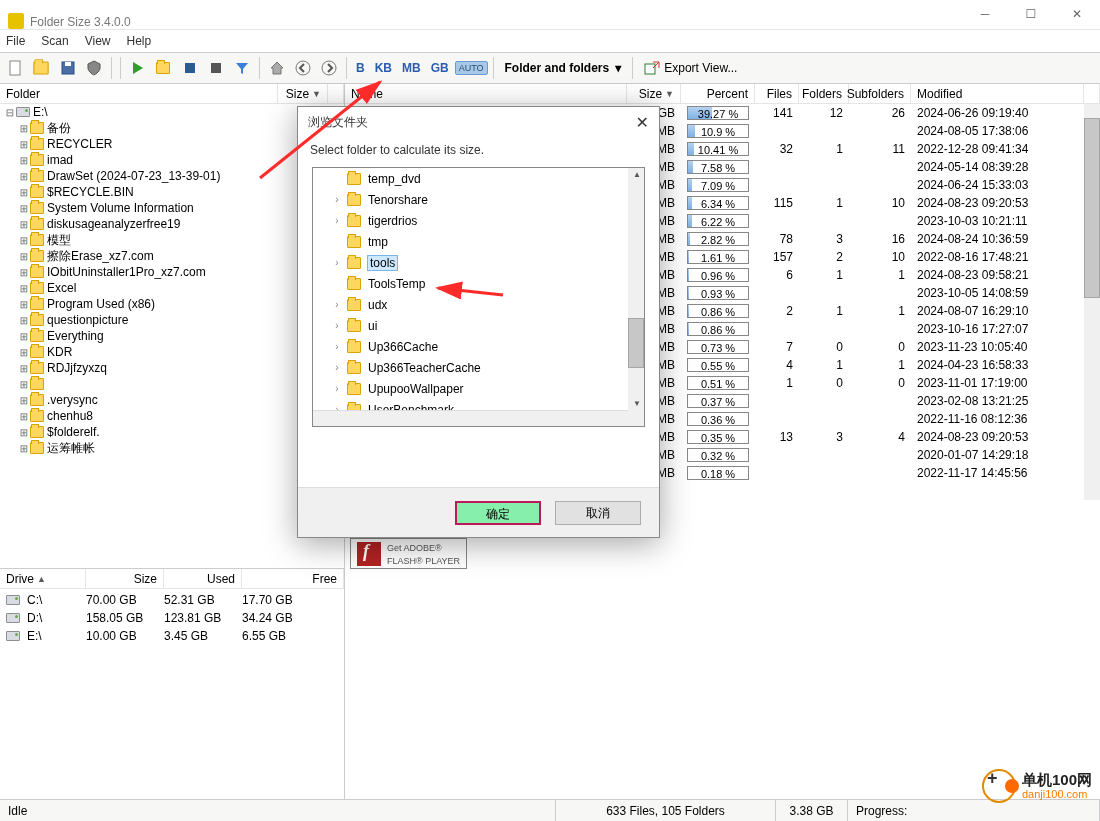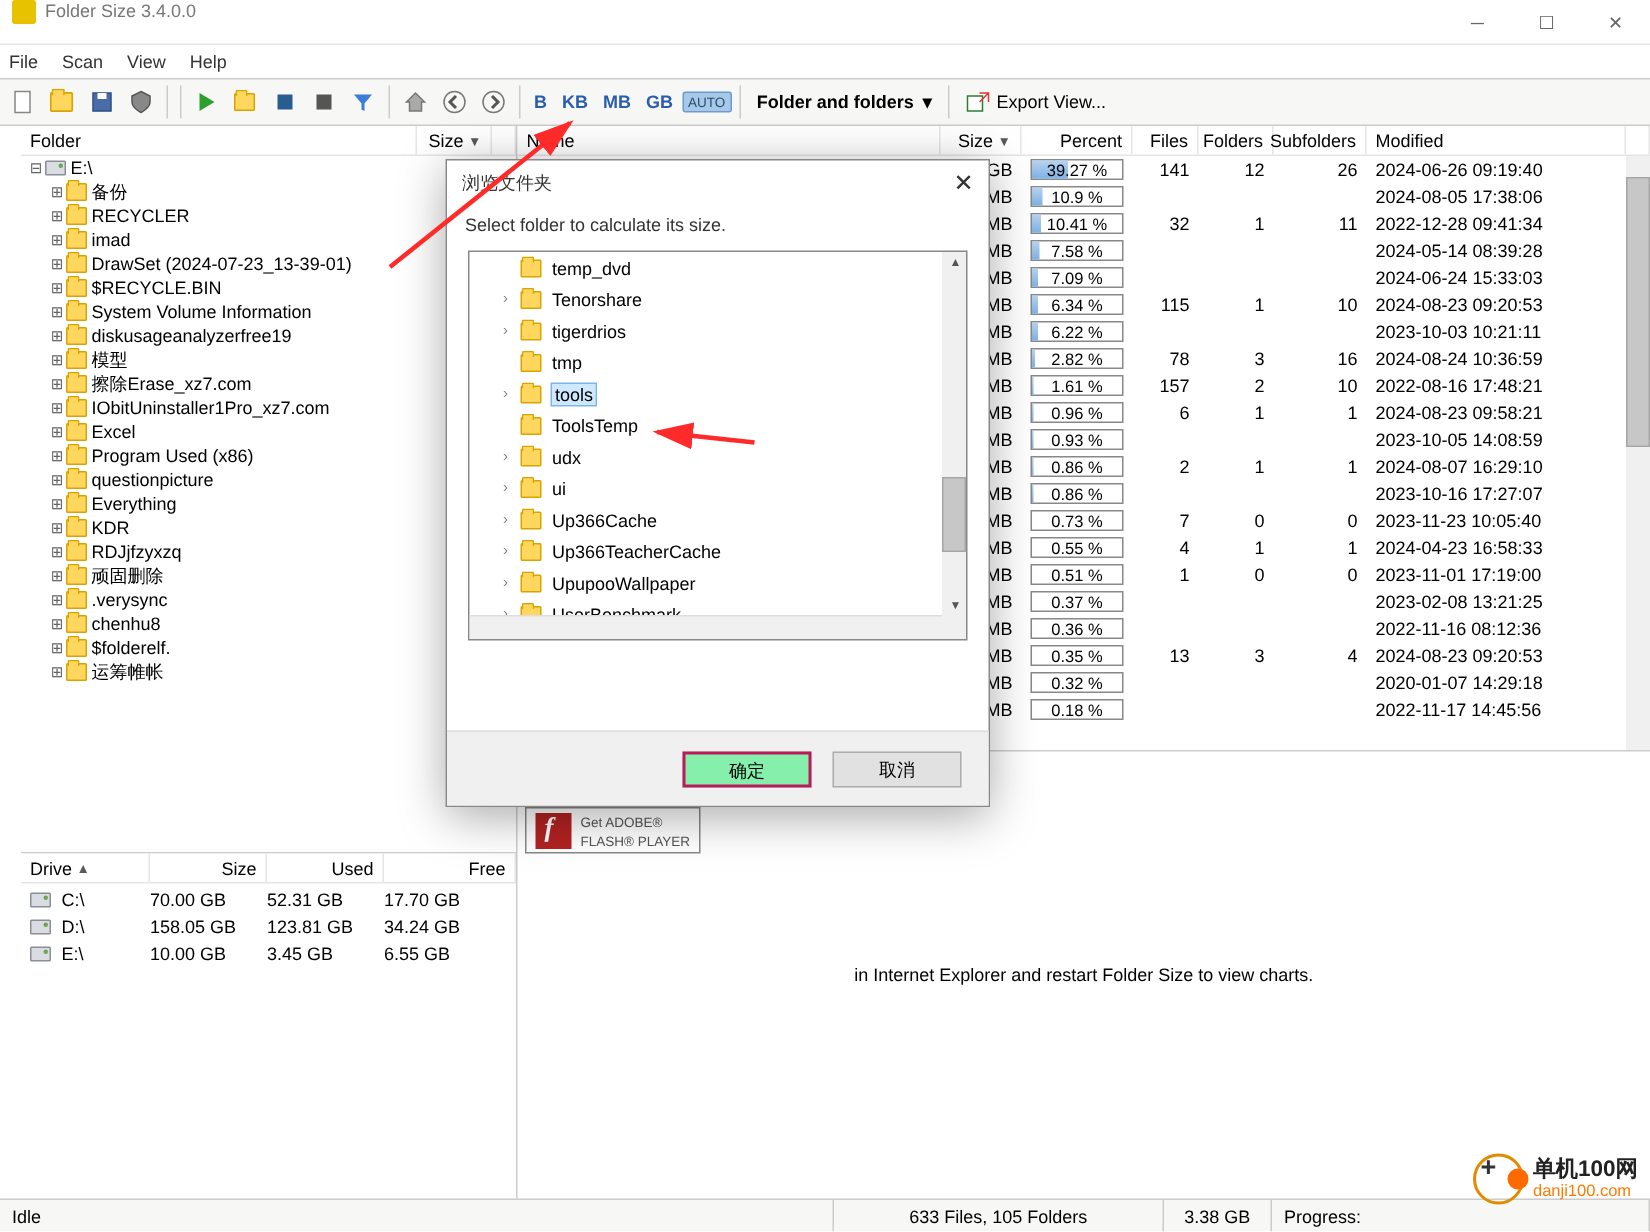--- a/index.html
+++ b/index.html
@@ -1,19 +1,19 @@
 <!DOCTYPE html>
 <html><head>
 <meta charset="utf-8">
 <style>
 * { margin:0; padding:0; box-sizing:border-box; font-family:"Segoe UI","Microsoft YaHei",Tahoma,sans-serif; font-size:12px; }
 body { background:#fff; width:1100px; height:821px; overflow:hidden; position:relative; color:#000; }
 
 
-.titlebar { height:30px; display:flex; align-items:flex-start; padding-left:8px; background:#fff; border-bottom:1px solid #e5e5e5; }
+.titlebar { height:30px; display:flex; align-items:flex-end; padding-left:8px; background:#fff; border-bottom:1px solid #e5e5e5; }
 .titlebar .ticon { width:16px; height:16px; background:#e6c200; border-radius:2px; margin-right:6px; display:inline-block; }
 .titlebar .ttext { color:#777; font-size:12px; }
 .winbtns { margin-left:auto; display:flex; }
 .winbtn { width:46px; height:30px; display:flex; align-items:center; justify-content:center; color:#666; }
 
 
 .menubar { height:22px; display:flex; align-items:center; padding-left:6px; gap:16px; color:#333; }
 .menubar span { cursor:default; }
 
 
@@ -22,21 +22,21 @@
 .sep { width:1px; height:22px; background:#ccc; margin:0 3px; }
 .drivesel { width:170px; height:22px; border:1px solid #adadad; background:#fff; display:flex; align-items:center; padding:0 4px; gap:4px; margin:0 4px; }
 .drivesel .dd { margin-left:auto; color:#555; }
 .unitbtn { height:22px; padding:0 4px; font-weight:bold; color:#2a5db0; display:flex; align-items:center; }
 .autobtn { background:#a8c8e8; border:1px solid #6b9bd1; font-size:9px; padding:1px 3px; color:#264d73; border-radius:2px; }
 .ffsel { font-weight:bold; font-size:13px; display:flex; align-items:center; gap:6px; padding:0 6px; }
 .exportbtn { display:flex; align-items:center; gap:4px; padding:0 6px; height:22px; }
 
 
 .mainarea { display:flex; height:calc(100% - 30px - 22px - 32px - 22px); }
-.leftpanel { width:345px; display:flex; flex-direction:column; border-right:1px solid #ccc;padding-left:14px; }
+.leftpanel { width:345px; display:flex; flex-direction:column; border-right:1px solid #ccc; }
 .rightpanel { flex:1; display:flex; flex-direction:column; position:relative; }
 
 
 .colhdr { height:20px; background:#fff; border-bottom:1px solid #e5e5e5; display:flex; align-items:center; font-size:12px; color:#000; }
 .colhdr > div { border-right:1px solid #e5e5e5; height:100%; display:flex; align-items:center; padding:0 6px; }
 .sortarrow { color:#5a5a5a; font-size:9px; margin-left:3px; }
 
 
 .tree { flex:1.4; overflow:hidden; border-bottom:1px solid #ccc; }
 .tree .body { overflow:auto; height:calc(100% - 20px); }
@@ -344,21 +344,20 @@
             <span style="width:14px"></span>
             <span class="tw">⊞</span>
             <span class="fold"></span>
             <span class="nm">RDJjfzyxzq</span>
             <span class="sz"></span>
           </div>
           <div class="trow">
             <span style="width:14px"></span>
             <span class="tw">⊞</span>
             <span class="fold"></span>
-            <span class="nm">顽固删除</span>
             <span class="sz"></span>
           </div>
           <div class="trow">
             <span style="width:14px"></span>
             <span class="tw">⊞</span>
             <span class="fold"></span>
             <span class="nm">.verysync</span>
             <span class="sz"></span>
           </div>
           <div class="trow">
@@ -753,23 +752,20 @@
               <div class="lbl">0.18 %</div>
             </div>
           </div>
           <div class="r" style="width:44px"></div>
           <div class="r" style="width:50px"></div>
           <div class="r" style="width:62px"></div>
           <div style="flex:1">2022-11-17 14:45:56</div>
           <div style="width:16px"></div>
         </div>
       </div>
-    <div class="chartarea">
-      <span>in Internet Explorer and restart Folder Size to view charts.</span>
-    </div>
   </div>
 </div>
 
 <div class="flashbtn">
   <span class="flashicon"></span>
   <span style="line-height:1.05"><span style="font-size:9px;color:#555">Get ADOBE®</span><br><span style="font-size:9px;color:#555">FLASH® PLAYER</span></span>
 </div>
 
 <div class="statusbar">
   <div style="width:556px">Idle</div>

